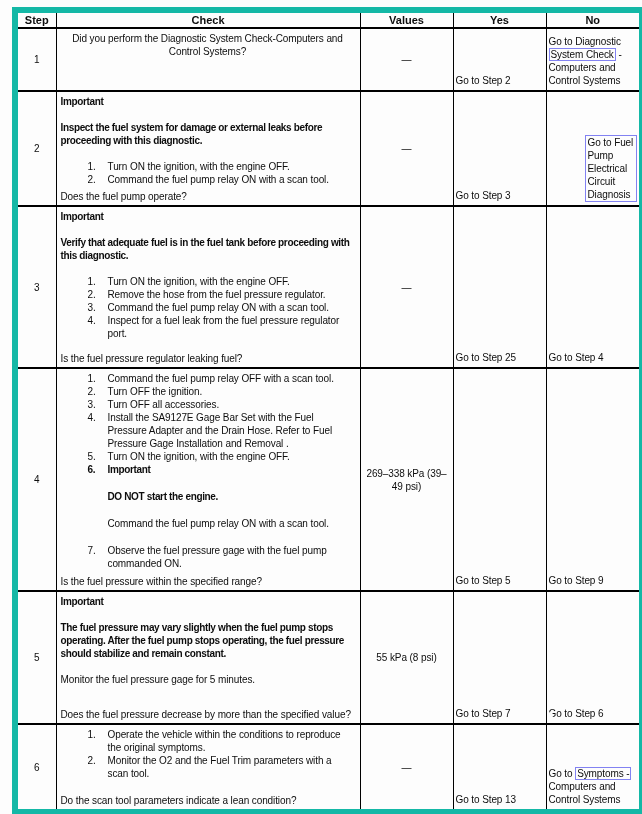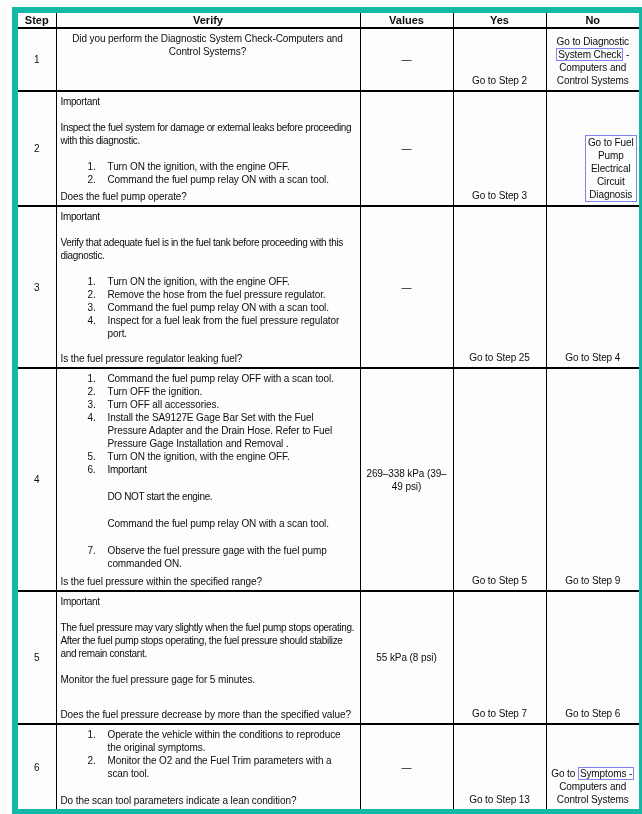--- a/index.html
+++ b/index.html
@@ -48,39 +48,39 @@
     font-size: 10px;
   }
   td.cell-action .aw {
     display: flex;
     flex-direction: column;
     justify-content: space-between;
     height: 100%;
     padding: 3px 5px 2px 4px;
   }
   .blocks > * + * { margin-top: 13px; }
-  .p-b { font-weight: normal; letter-spacing: -0.35px; }
+  .p-b { font-weight: bold; letter-spacing: -0.35px; }
   .li { display: flex; align-items: flex-start; }
   .li.mt { margin-top: 14px; }
   .num { flex: 0 0 20px; margin-left: 27px; }
   .itxt { flex: 1; padding-right: 2px; }
   .sub { margin-top: 14px; }
   .q { padding-top: 4px; }
   td.cell-values {
     text-align: center;
     vertical-align: middle;
     padding: 2px 5px;
   }
   .bw {
     display: flex;
     flex-direction: column;
     justify-content: flex-end;
     align-items: center;
     height: 100%;
-    text-align: center;
+    text-align: left;
     padding: 2px 2px 3px;
   }
   .no-text { display: block; width: 100%; }
   .linkbox {
     border: 1px solid #8282f2;
     padding: 0 1px;
     cursor: pointer;
   }
   .linkbox.blockbox { display: inline-block; padding: 0 2px; margin-left: 36px; }
 </style>
@@ -92,21 +92,21 @@
     <colgroup>
       <col style="width:41px">
       <col style="width:304px">
       <col style="width:93px">
       <col style="width:93px">
       <col style="width:96px">
     </colgroup>
     <thead>
       <tr>
         <th>Step</th>
-        <th>Verify</th>
+        <th>Check</th>
         <th>Values</th>
         <th>Yes</th>
         <th>No</th>
       </tr>
     </thead>
     <tbody id="tbody">
         <tr style="height: 63px;">
           <td class="cell-step" style="height: 63px;">1</td>
           <td class="cell-action" style="height: 63px; text-align: center;">
             <div class="aw">

